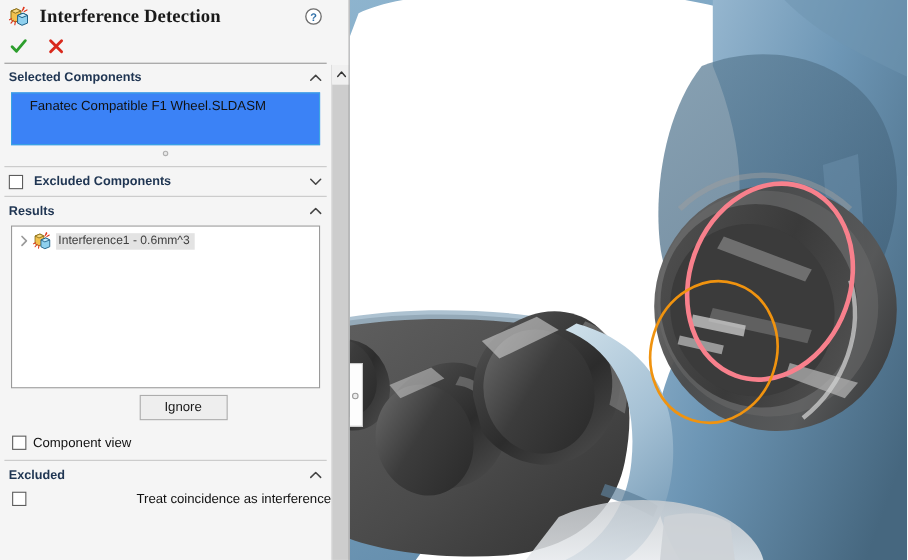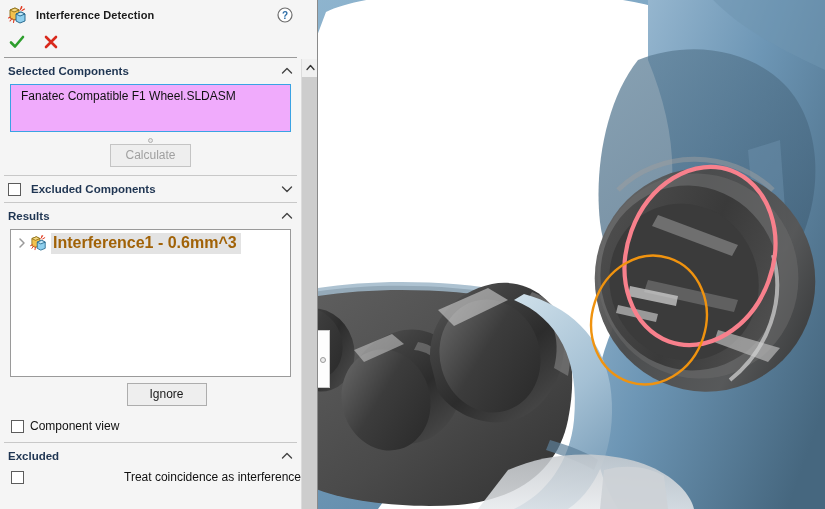--- a/index.html
+++ b/index.html
@@ -36,26 +36,27 @@
   
   .pm-header {
     position: relative;
     height: 30px;
     display: flex;
     align-items: center;
     padding: 0 6px 0 8px;
     background: #f5f5f5;
   }
   .pm-title {
-    font-size: 11px;
+    font-size: 17px;
     font-weight: bold;
     color: #1a1a1a;
     margin-left: 8px;
     letter-spacing: 0.1px;
     white-space: nowrap;
+    font-family: Liberation Serif, serif;
   }
   .help-btn {
     position: absolute;
     right: 8px; top: 7px;
     width: 16px; height: 16px;
     cursor: pointer;
   }
 
   
   .ifc-icon { position: relative; width: 20px; height: 18px; flex: 0 0 20px; }
@@ -105,23 +106,23 @@
     background: #fff;
     margin-right: 10px;
     flex: 0 0 13px;
     cursor: pointer;
   }
 
   
   .sel-box {
     margin: 2px 10px 0 10px;
     height: 48px;
-    background: #f0abfc;
+    background: #3b82f6;
     border: 1px solid #3aa3e3;
-    padding: 4px 10px;
+    padding: 4px 16px;
     overflow: hidden;
     cursor: text;
   }
   .sel-item {
     font-size: 12px;
     color: #111;
     line-height: 15px;
     white-space: nowrap;
   }
 
@@ -175,26 +176,25 @@
     cursor: pointer;
   }
   .tw-arrow {
     width: 16px; height: 16px;
     flex: 0 0 16px;
     display: flex; align-items: center; justify-content: center;
     cursor: pointer;
   }
   .tree-icon { width: 18px; height: 16px; flex: 0 0 18px; margin-right: 3px;}
   .tree-label {
-    font-size: 16px;
-    color: #a16207;
+    font-size: 11px;
+    color: #404040;
     background: #e3e3e3;
     padding: 1px 4px 2px 2px;
     white-space: nowrap;
-    font-weight: bold;
   }
 
   
   .chk-row {
     display: flex;
     align-items: center;
     height: 20px;
     padding-left: 11px;
     margin-top: 10px;
   }
@@ -334,23 +334,20 @@
       </div>
 
       <div class="sel-box">
         <div class="sel-item">Fanatec Compatible F1 Wheel.SLDASM</div>
       </div>
 
       <div class="grip">
         <span class="grip-dot"></span>
       </div>
 
-      <div class="btn-row">
-        <button class="btn disabled">Calculate</button>
-      </div>
 
       <div class="hrule light" style="margin-top:8px;"></div>
 
       <div class="sect">
         <span class="sect-cb"></span>
         <span class="sect-label">Excluded Components</span>
         <span class="chev">
           <svg width="14" height="14" viewBox="0 0 14 14">
             <path d="M2.5 5 L7 9.5 L11.5 5" stroke="#444" stroke-width="1.4" fill="none" stroke-linecap="round" stroke-linejoin="round"></path>
           </svg>

